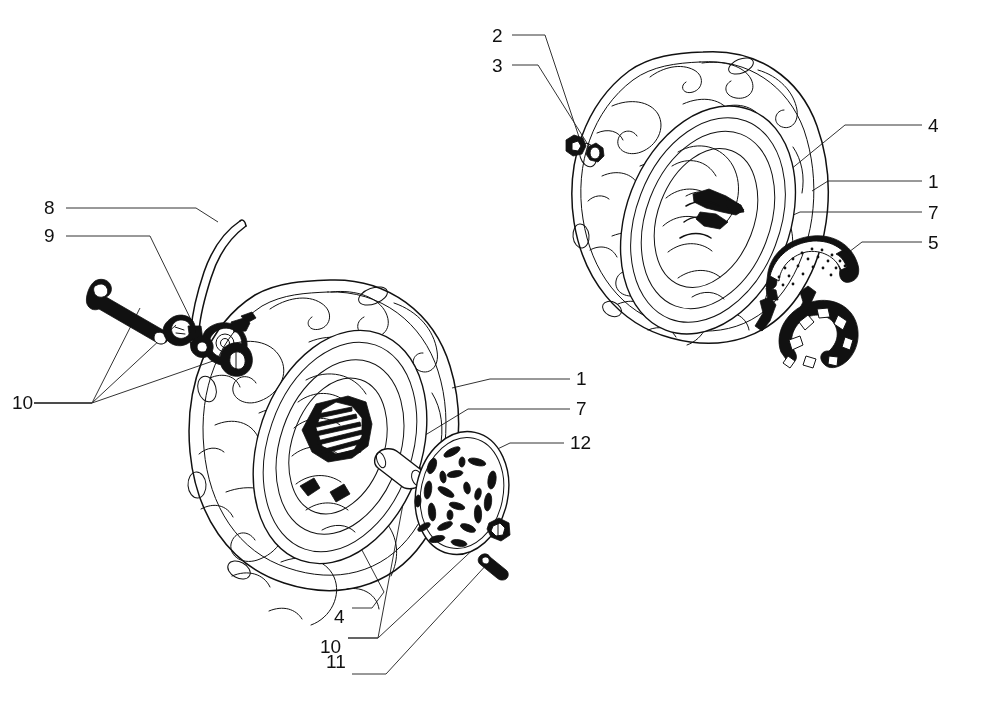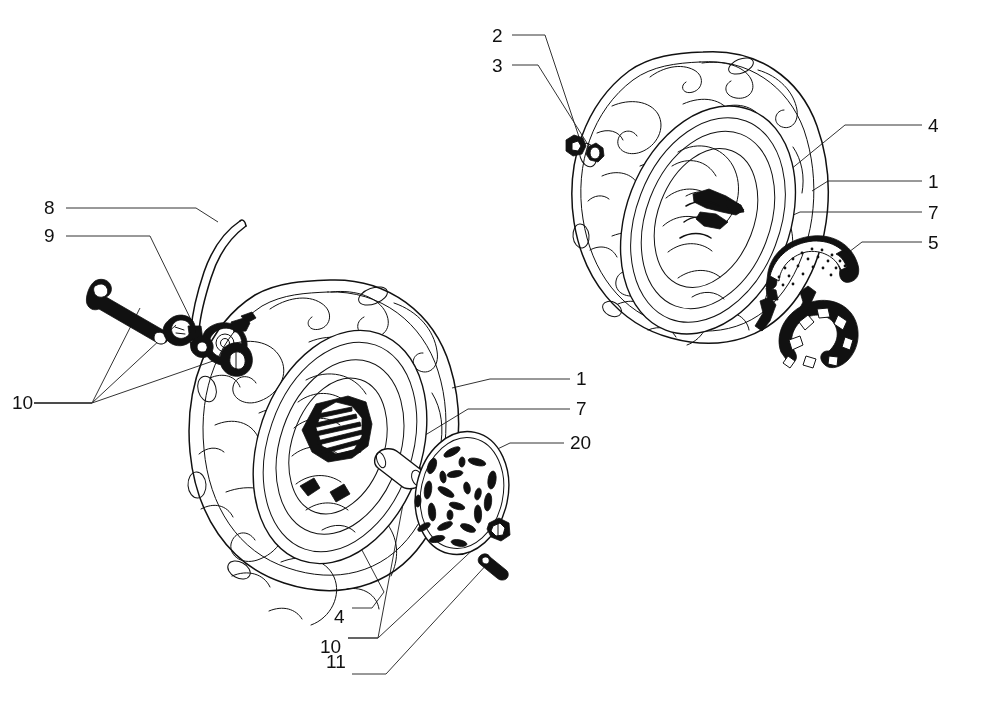--- a/index.html
+++ b/index.html
@@ -420,18 +420,18 @@
   <div class="callout-label" style="left:492px;top:56px">3</div>
   <div class="callout-label" style="left:928px;top:116px">4</div>
   <div class="callout-label" style="left:928px;top:172px">1</div>
   <div class="callout-label" style="left:928px;top:203px">7</div>
   <div class="callout-label" style="left:928px;top:233px">5</div>
   <div class="callout-label" style="left:44px;top:198px">8</div>
   <div class="callout-label" style="left:44px;top:226px">9</div>
   <div class="callout-label" style="left:12px;top:393px">10</div>
   <div class="callout-label" style="left:576px;top:369px">1</div>
   <div class="callout-label" style="left:576px;top:399px">7</div>
-  <div class="callout-label" style="left:570px;top:433px">20</div>
+  <div class="callout-label" style="left:570px;top:433px">12</div>
   <div class="callout-label" style="left:334px;top:607px">4</div>
   <div class="callout-label" style="left:320px;top:637px">10</div>
   <div class="callout-label" style="left:326px;top:652px">11</div>
 
 </div>
 
 </body></html>

